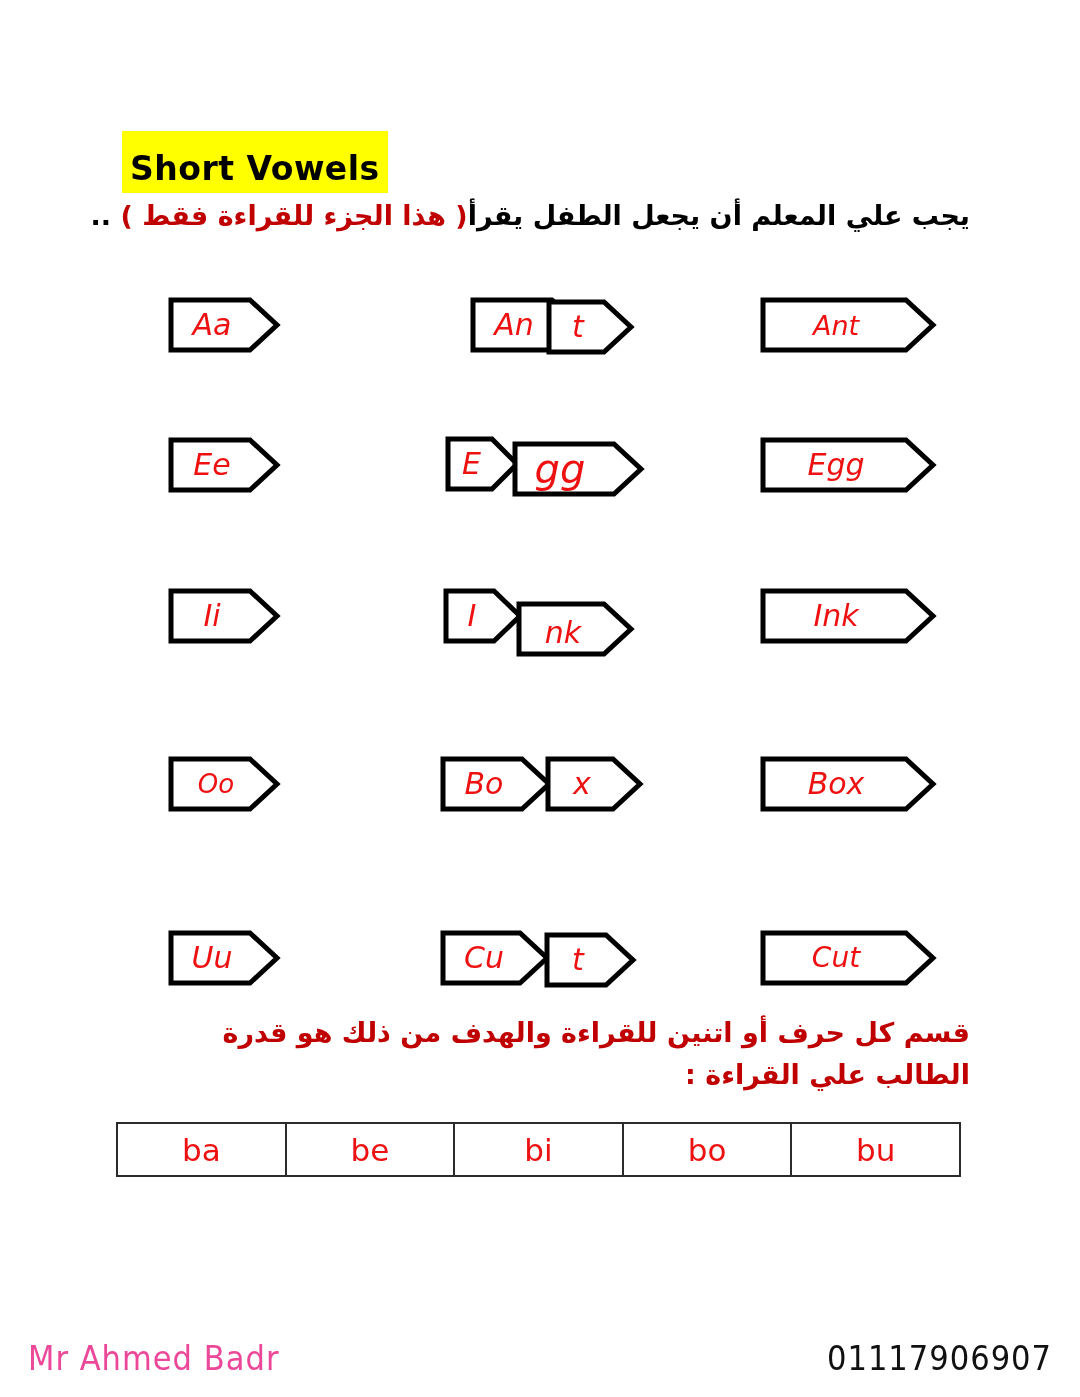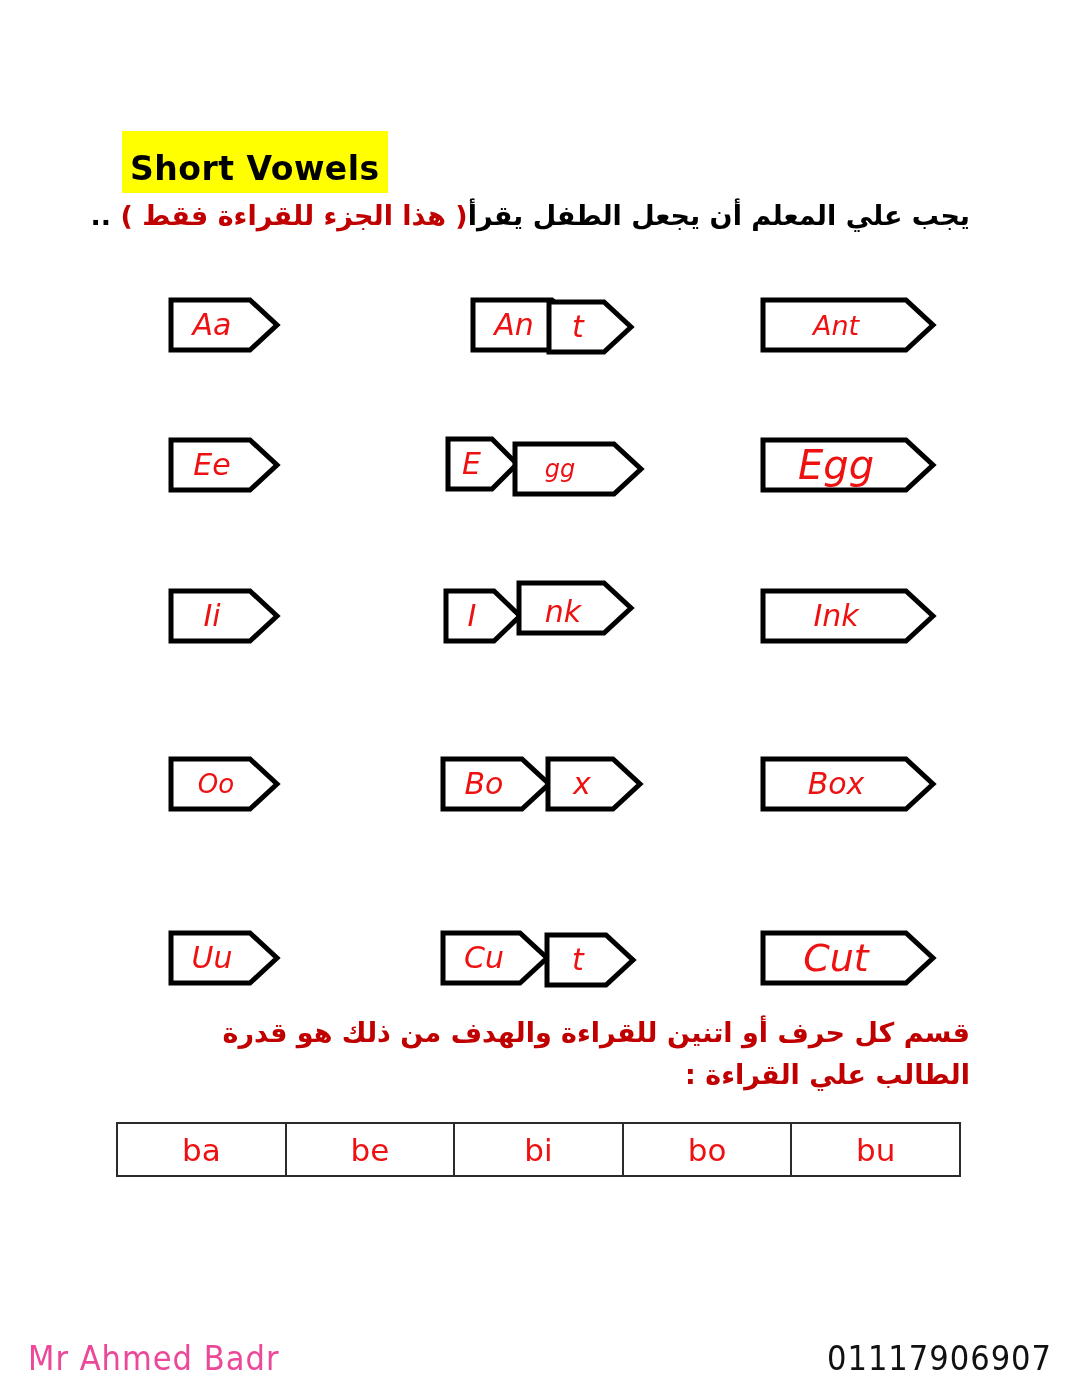--- a/index.html
+++ b/index.html
@@ -202,45 +202,45 @@
     <svg width="75" height="56" viewBox="0 0 75 56" aria-hidden="true">
       <polygon points="3,3 47,3 72,28 47,53 3,53" fill="#ffffff" stroke="#000000" stroke-width="5" stroke-linejoin="miter"></polygon>
     </svg>
     <span class="arrow-label" style="font-size:30px; margin-right:22px;">E</span>
   </div>
 
   <div class="arrow-shape" style="left:512px; top:441px; width:132px; height:56px;">
     <svg width="132" height="56" viewBox="0 0 132 56" aria-hidden="true">
       <polygon points="3,3 102,3 129,28 102,53 3,53" fill="#ffffff" stroke="#000000" stroke-width="5" stroke-linejoin="miter"></polygon>
     </svg>
-    <span class="arrow-label" style="font-size:24px; margin-right:36px;text-align:center;">gg</span>
+    <span class="arrow-label" style="font-size:40px; margin-right:36px;text-align:center;">gg</span>
   </div>
 
   <div class="arrow-shape" style="left:760px; top:437px; width:176px; height:56px;">
     <svg width="176" height="56" viewBox="0 0 176 56" aria-hidden="true">
       <polygon points="3,3 146,3 173,28 146,53 3,53" fill="#ffffff" stroke="#000000" stroke-width="5" stroke-linejoin="miter"></polygon>
     </svg>
-    <span class="arrow-label" style="font-size:40px; margin-right:24px;">Egg</span>
+    <span class="arrow-label" style="font-size:30px; margin-right:24px;">Egg</span>
   </div>
 
   <div class="arrow-shape" style="left:168px; top:588px; width:112px; height:56px;">
     <svg width="112" height="56" viewBox="0 0 112 56" aria-hidden="true">
       <polygon points="3,3 82,3 109,28 82,53 3,53" fill="#ffffff" stroke="#000000" stroke-width="5" stroke-linejoin="miter"></polygon>
     </svg>
     <span class="arrow-label" style="font-size:30px; margin-right:24px;">Ii</span>
   </div>
 
   <div class="arrow-shape" style="left:443px; top:588px; width:80px; height:56px;">
     <svg width="80" height="56" viewBox="0 0 80 56" aria-hidden="true">
       <polygon points="3,3 51,3 77,28 51,53 3,53" fill="#ffffff" stroke="#000000" stroke-width="5" stroke-linejoin="miter"></polygon>
     </svg>
     <span class="arrow-label" style="font-size:30px; margin-right:22px;">I</span>
   </div>
 
-  <div class="arrow-shape" style="left:516px; top:580px; width:118px; height:64px;">
+  <div class="arrow-shape" style="left:516px; top:601px; width:118px; height:64px;">
     <svg width="118" height="56" viewBox="0 0 118 56" aria-hidden="true">
       <polygon points="3,3 88,3 115,28 88,53 3,53" fill="#ffffff" stroke="#000000" stroke-width="5" stroke-linejoin="miter"></polygon>
     </svg>
     <span class="arrow-label" style="font-size:30px; margin-right:24px;">nk</span>
   </div>
 
   <div class="arrow-shape" style="left:760px; top:588px; width:176px; height:56px;">
     <svg width="176" height="56" viewBox="0 0 176 56" aria-hidden="true">
       <polygon points="3,3 146,3 173,28 146,53 3,53" fill="#ffffff" stroke="#000000" stroke-width="5" stroke-linejoin="miter"></polygon>
     </svg>
@@ -293,21 +293,21 @@
     <svg width="92" height="56" viewBox="0 0 92 56" aria-hidden="true">
       <polygon points="3,3 62,3 89,28 62,53 3,53" fill="#ffffff" stroke="#000000" stroke-width="5" stroke-linejoin="miter"></polygon>
     </svg>
     <span class="arrow-label" style="font-size:30px; margin-right:24px;">t</span>
   </div>
 
   <div class="arrow-shape" style="left:760px; top:930px; width:176px; height:56px;">
     <svg width="176" height="56" viewBox="0 0 176 56" aria-hidden="true">
       <polygon points="3,3 146,3 173,28 146,53 3,53" fill="#ffffff" stroke="#000000" stroke-width="5" stroke-linejoin="miter"></polygon>
     </svg>
-    <span class="arrow-label" style="font-size:38px; margin-right:24px;">Cut</span>
+    <span class="arrow-label" style="font-size:28px; margin-right:24px;">Cut</span>
   </div>
 
 </div>
 
 <div class="arabic-line" id="instruction-bottom">قسم كل حرف أو اتنين للقراءة والهدف من ذلك هو قدرة الطالب علي القراءة :</div>
 
 <table id="syllable-table">
   <tbody>
     <tr class="row-syllables">
       <td>ba</td>

